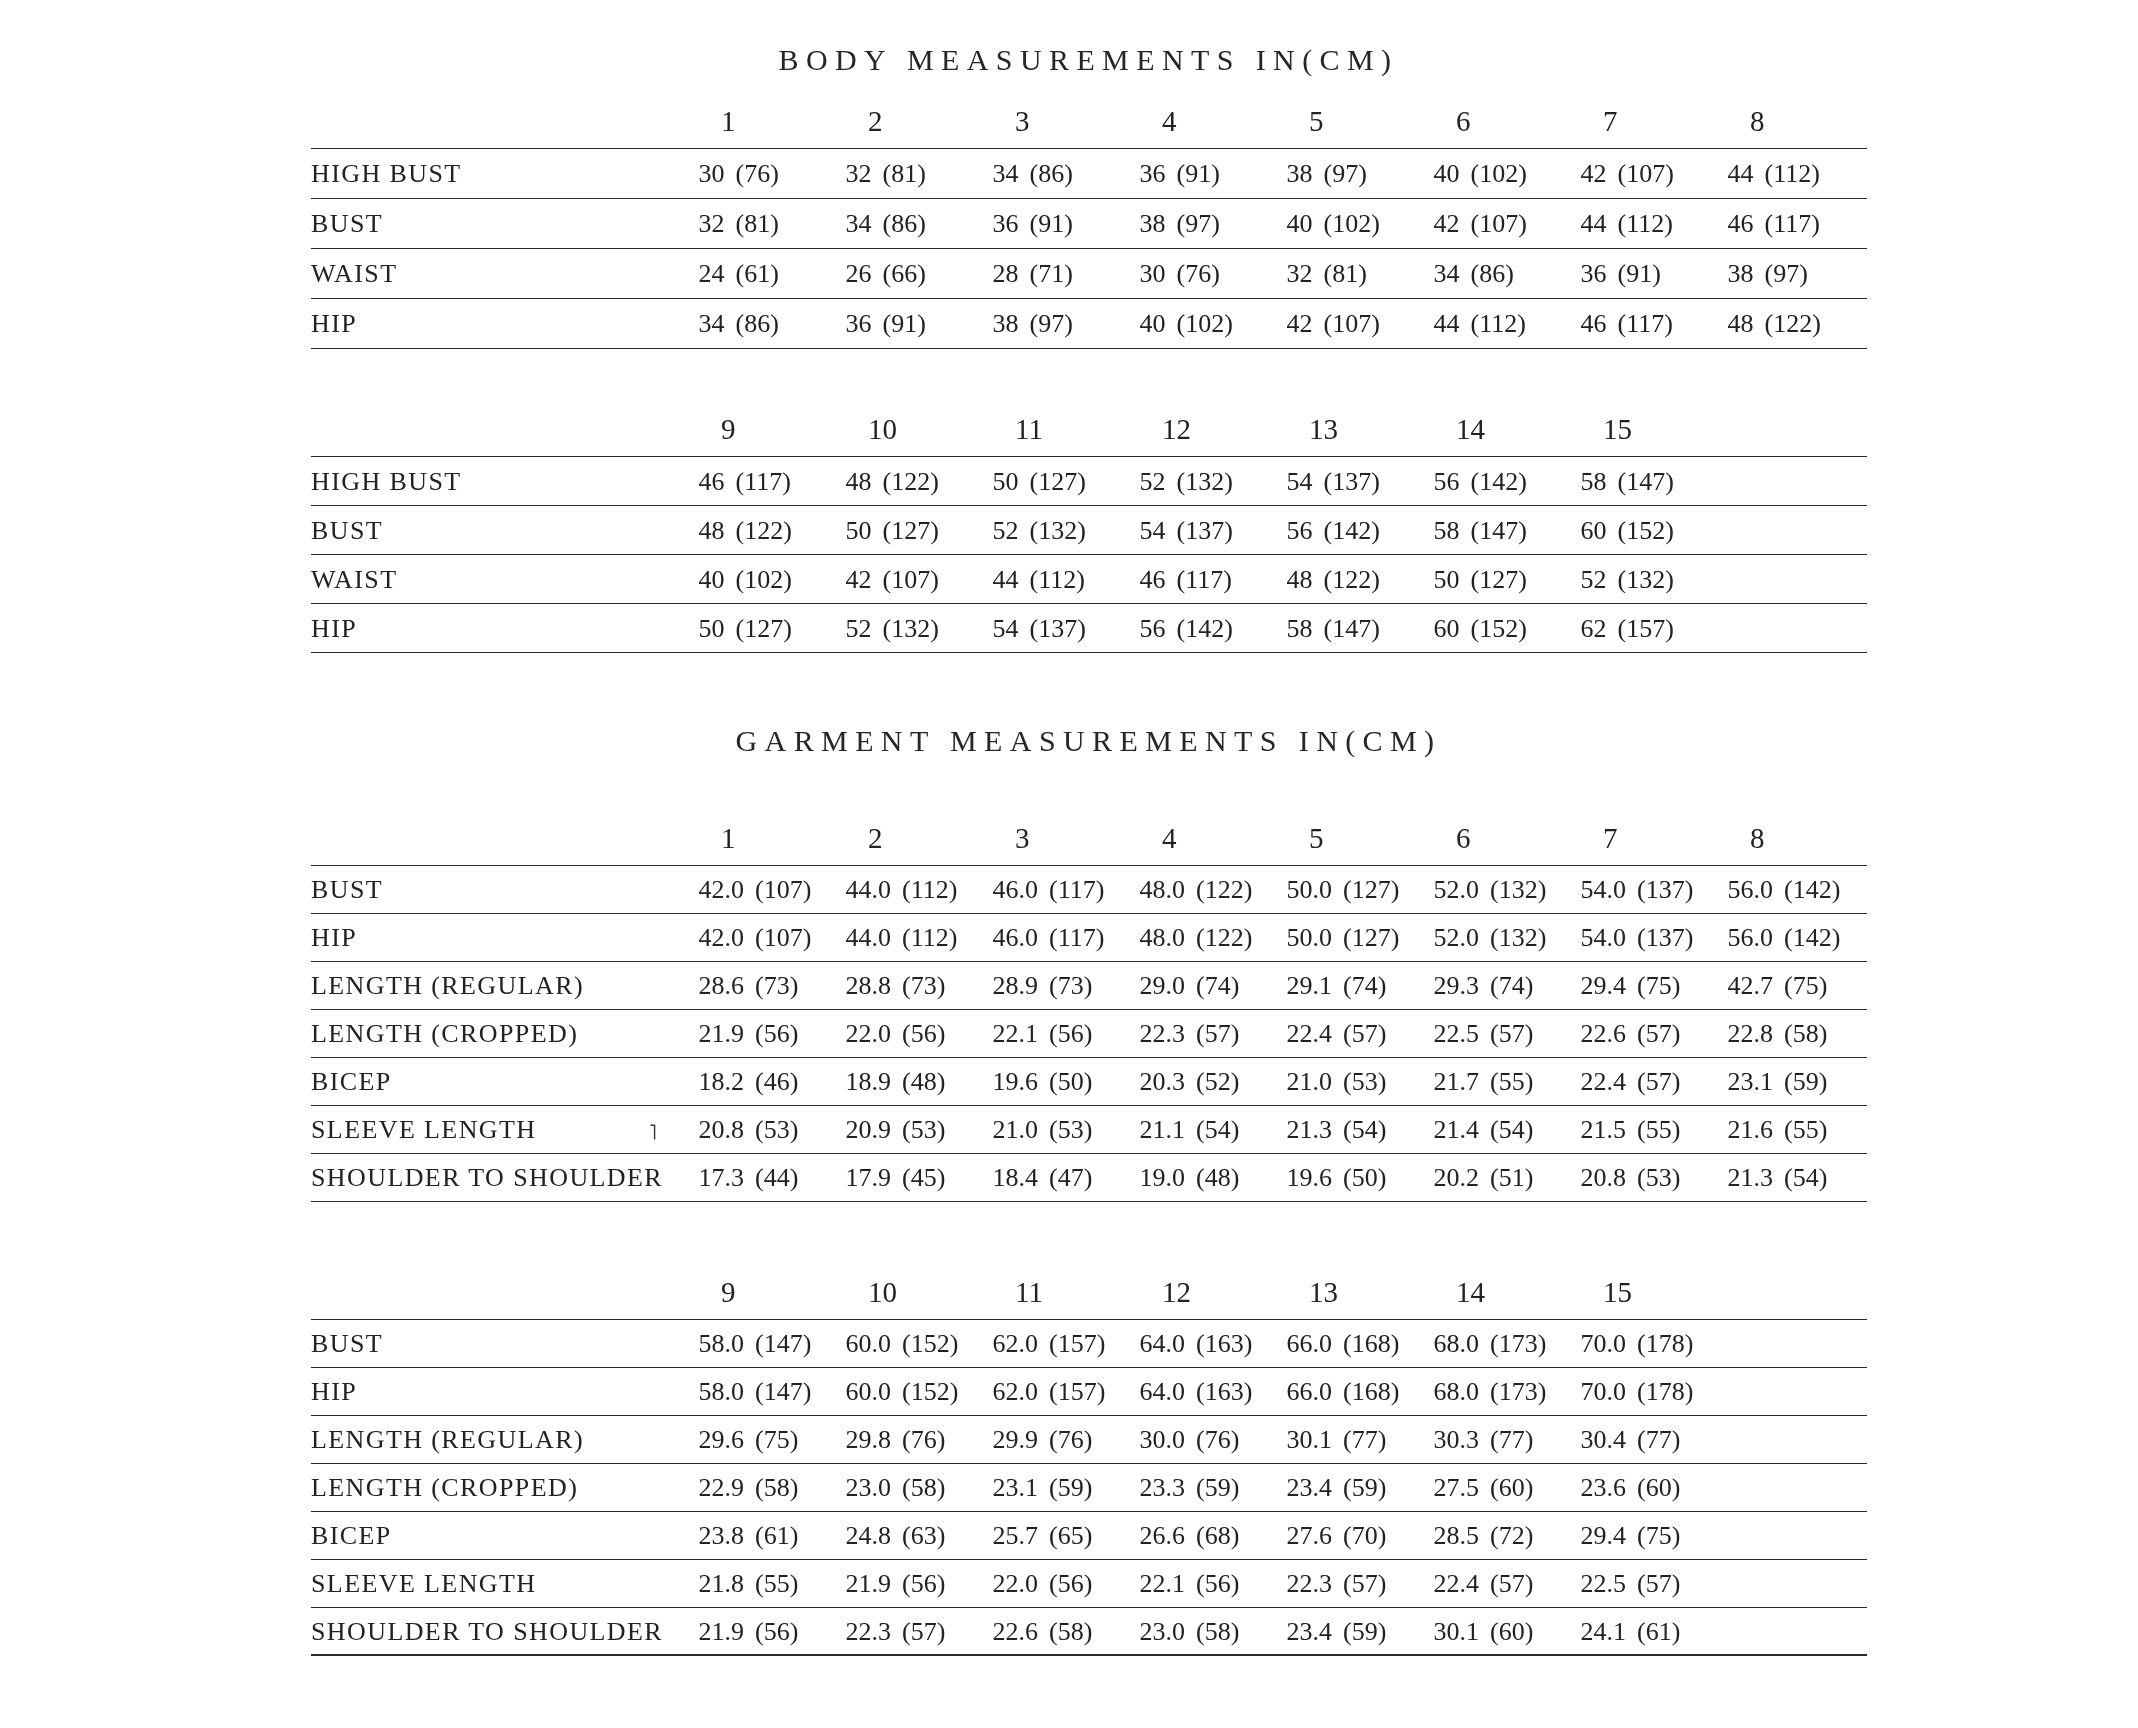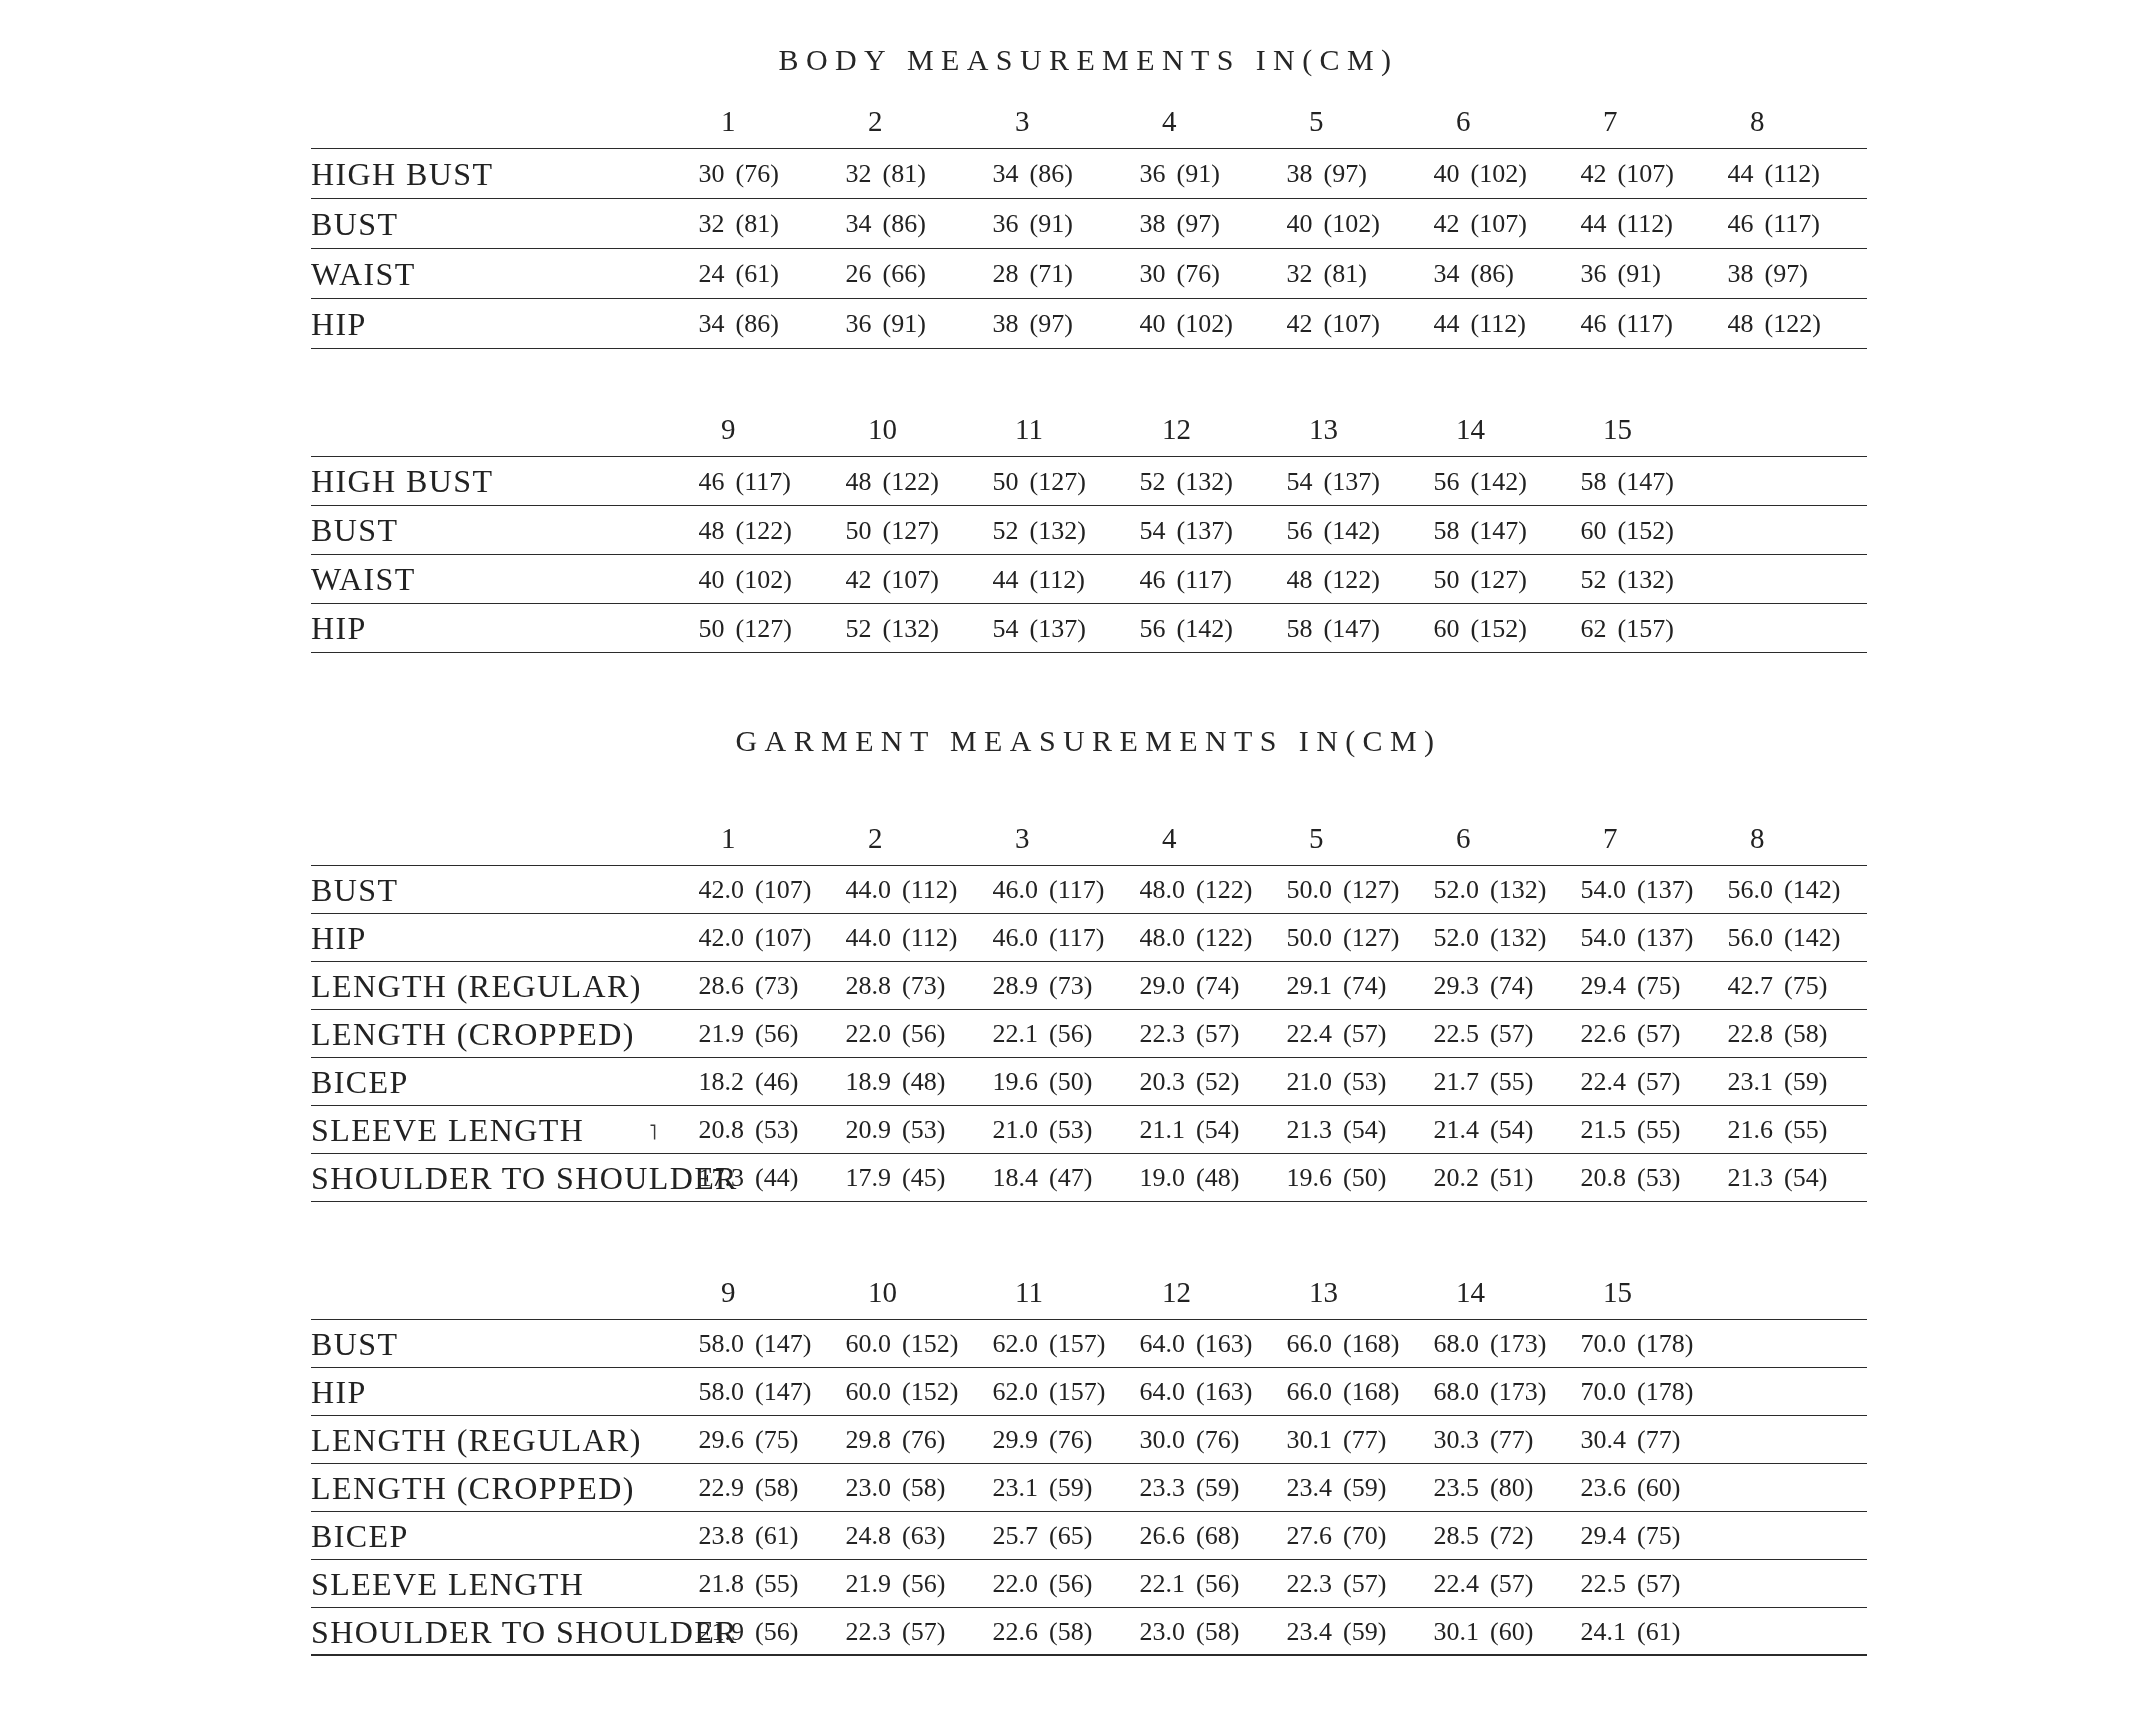--- a/index.html
+++ b/index.html
@@ -51,21 +51,21 @@
     color: #222222;
   }
   tbody th, tbody td {
     height: var(--rowh, 50px);
     border-bottom: 1.9px solid #2b2b2b;
     vertical-align: middle;
     padding-top: 2.8px;
   }
   th.rowlabel {
     text-align: left;
-    font-size: 32px;
+    font-size: 26px;
     letter-spacing: 1.4px;
     color: #222222;
     white-space: nowrap;
   }
   td.val {
     text-align: left;
     padding-left: 7.4px;
     font-size: 26px;
     word-spacing: 4.6px;
     color: #222222;
@@ -410,21 +410,21 @@
             <td class="val">30.4 (77)</td>
             <td class="val"></td>
           </tr>
           <tr>
             <th class="rowlabel">LENGTH (CROPPED)</th>
             <td class="val">22.9 (58)</td>
             <td class="val">23.0 (58)</td>
             <td class="val">23.1 (59)</td>
             <td class="val">23.3 (59)</td>
             <td class="val">23.4 (59)</td>
-            <td class="val">23.5 (80)</td>
+            <td class="val">27.5 (60)</td>
             <td class="val">23.6 (60)</td>
             <td class="val"></td>
           </tr>
           <tr>
             <th class="rowlabel">BICEP</th>
             <td class="val">23.8 (61)</td>
             <td class="val">24.8 (63)</td>
             <td class="val">25.7 (65)</td>
             <td class="val">26.6 (68)</td>
             <td class="val">27.6 (70)</td>

